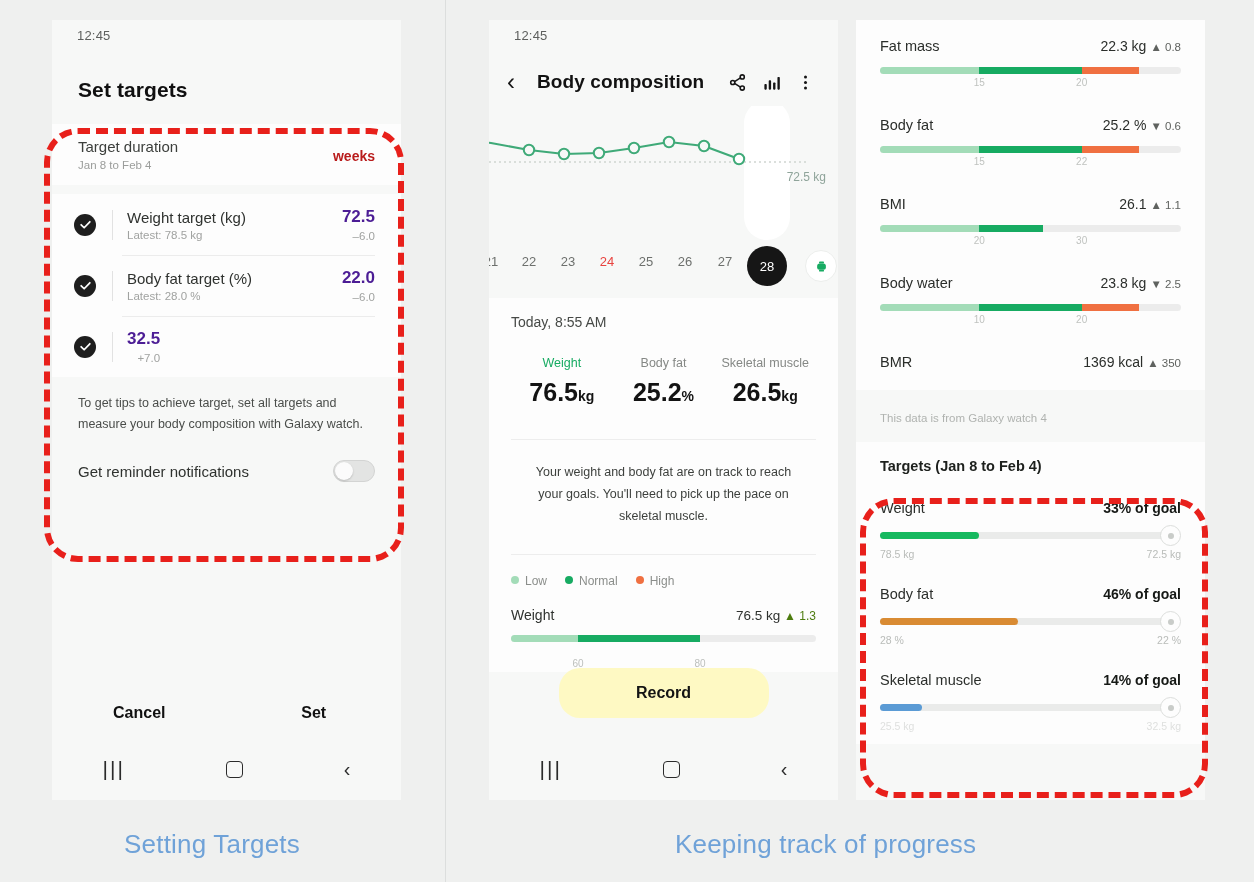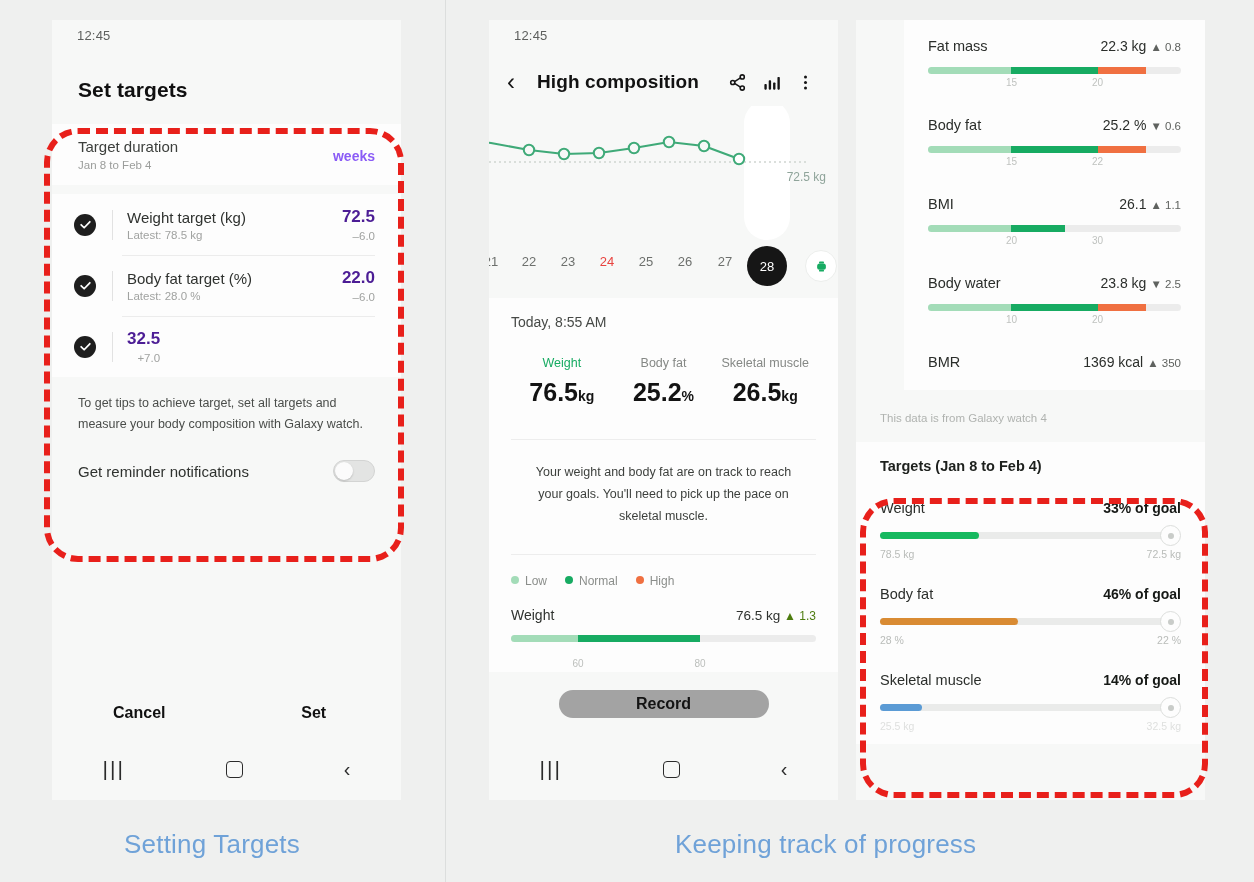--- a/index.html
+++ b/index.html
@@ -35,21 +35,21 @@
   .p1-title {
     font-size: 21px; font-weight: bold; color: #101010;
     padding: 24px 26px 0 26px; letter-spacing: .1px;
   }
   .card {
     background: #fdfdfd; margin-top: 22px;
   }
   .dur-row { padding: 14px 26px 14px 26px; display:flex; align-items:flex-start; justify-content:space-between;}
   .dur-left .dur-l1 { font-size: 15px; color: #3c3f3c; }
   .dur-left .dur-l2 { font-size: 11.5px; color: #9b9d9b; margin-top: 4px; }
-  .dur-weeks { font-size: 14px; color: #8b5cf6; font-weight:600; margin-top:10px;}
+  .dur-weeks { font-size: 14px; color: #b91c1c; font-weight:600; margin-top:10px;}
 
   .target-list { background:#fdfdfd; margin-top: 9px; }
   .t-row {
     display: flex; align-items: center; padding: 13px 26px 13px 22px;
     position: relative;
   }
   .t-row + .t-row::before{
     content:""; position:absolute; left:70px; right:26px; top:0; height:1px; background:#ececec;
   }
   .chk {
@@ -145,27 +145,27 @@
   .wname { font-size:14px; color:#2f322f; }
   .wval { font-size:13.5px; color:#2f322f; }
   .wval .dlt { color:#4d7c0f; font-size:12px; }
   .bar3 { position:relative; height:7px; border-radius:4px; background:#ececec; margin-top:12px; overflow:hidden;}
   .bar3 .seg { position:absolute; top:0; height:7px; }
   .bticks { position:relative; height:14px; margin-top:16px; }
   .btick { position:absolute; font-size:10px; color:#bcbfbc; transform:translateX(-50%);}
 
   .recordbtn {
     position:absolute; left:50%; transform:translateX(-50%); bottom:82px;
-    width: 210px; height: 28px; border-radius: 21px; background:#a3a3a3;
+    width: 210px; height: 50px; border-radius: 21px; background:#fef9c3;
     display:flex; align-items:center; justify-content:center;
     font-size:16px; font-weight:bold; color:#141414;
   }
 
   
-  .p3-card { background:#fdfdfd; padding: 18px 24px 16px 24px; margin-left: 48px; }
+  .p3-card { background:#fdfdfd; padding: 18px 24px 16px 24px; }
   .mrow { padding-bottom: 4px; }
   .mrow + .mrow { padding-top: 22px; }
   .mhead { display:flex; justify-content:space-between; align-items:baseline; }
   .mname { font-size:14.5px; color:#2b2e2b; }
   .mval { font-size:14px; color:#2b2e2b; }
   .mval .dlt { font-size:11.5px; color:#5f625f; margin-left:4px;}
   .m-bar { position:relative; height:7px; border-radius:4px; background:#ececec; margin-top:13px; overflow:hidden;}
   .m-bar .seg { position:absolute; top:0; height:7px; }
   .m-ticks { position:relative; height:14px; margin-top:3px; }
   .m-tick { position:absolute; font-size:10px; color:#bfc2bf; transform:translateX(-50%); }
@@ -296,21 +296,21 @@
       <div class="nav-home"></div>
       <div class="nav-back">‹</div>
     </div>
   </div>
 
   <div class="phone" id="phone2">
     <div class="statusbar">12:45</div>
 
     <div class="p2-appbar">
       <div class="p2-back">‹</div>
-      <div class="p2-title">High composition</div>
+      <div class="p2-title">Body composition</div>
       <div class="p2-ic">
         <svg viewBox="0 0 24 24" fill="none" stroke="#151515" stroke-width="2" stroke-linecap="round" stroke-linejoin="round">
           <circle cx="18" cy="5" r="2.6"></circle>
             <circle cx="6" cy="12" r="2.6"></circle>
             <circle cx="18" cy="19" r="2.6"></circle>
           <line x1="8.3" y1="10.8" x2="15.7" y2="6.2"></line>
             <line x1="8.3" y1="13.2" x2="15.7" y2="17.8"></line>
         </svg>
       </div>
       <div class="p2-ic">

